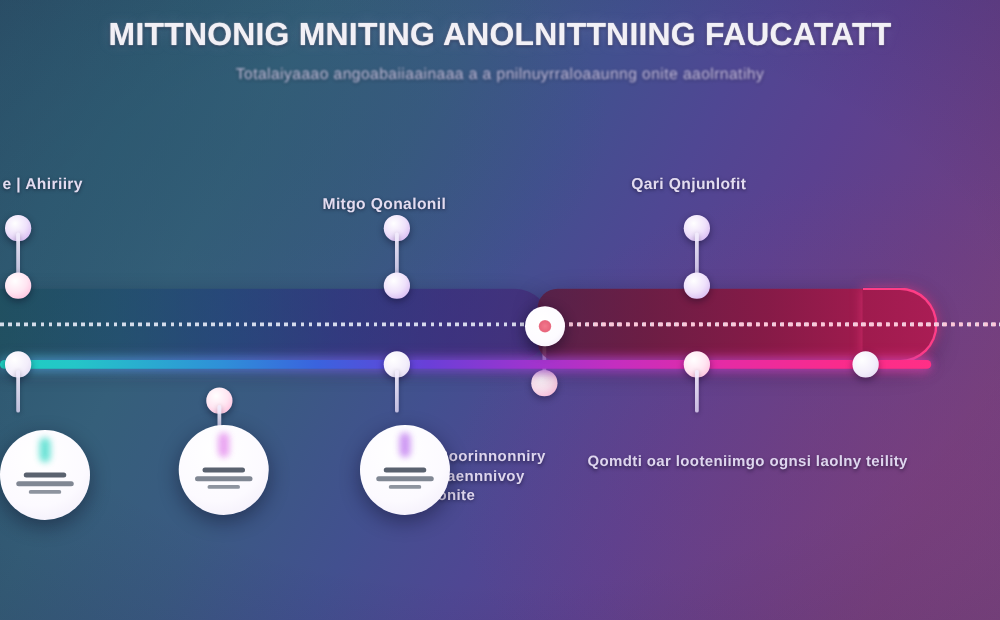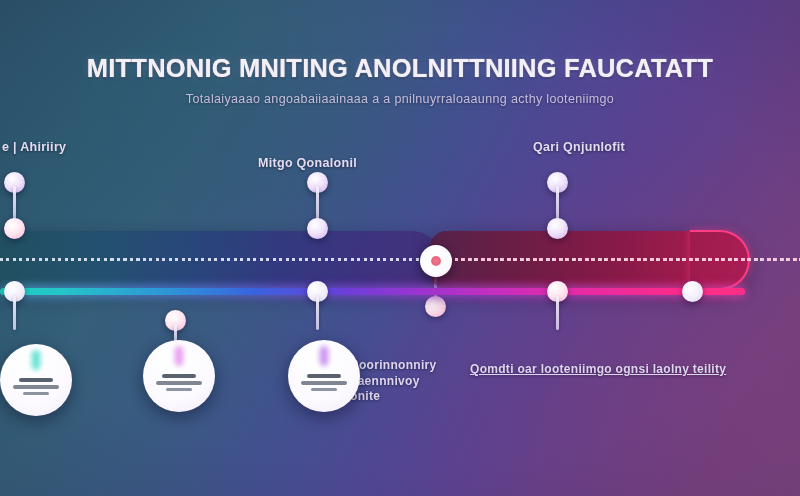--- a/index.html
+++ b/index.html
@@ -43,21 +43,20 @@
   }
 
   
   .header {
     position: absolute;
     top: 14px;
     left: 0;
     width: 100%;
     text-align: center;
     z-index: 8;
-    margin-top: 40px;
   }
   .title {
     margin: 0;
     font-size: 25.5px;
     font-weight: 700;
     letter-spacing: 0.2px;
     color: #f2f0f6;
     text-shadow:
       0 0 1.2px rgba(255,255,255,0.75),
       0 1px 3px rgba(16,10,36,0.55),
@@ -304,35 +303,35 @@
     white-space: pre-line;
   }
 </style>
 </head>
 <body>
 
 <div id="stage">
 
   <div class="header">
     <h1 class="title">MITTNONIG MNITING ANOLNITTNIING FAUCATATT</h1>
-    <p class="subtitle">Totalaiyaaao angoabaiiaainaaa a a pnilnuyrraloaaunng acthy looteniimgo</p>
+    <p class="subtitle">Totalaiyaaao angoabaiiaainaaa a a pnilnuyrraloaaunng onite aaolrnatihy</p>
   </div>
 
   <div class="band band-left"></div>
   <div class="band band-right"></div>
   <div class="band-right-cap"></div>
 
   <div class="rail-dotted"></div>
   <div class="rail-dotted warm"></div>
   <div class="rail-glow"></div>
   <div class="rail-solid"></div>
 
   <div class="top-label" style="left:2px;  top:140px;">e | Ahiriiry</div>
   <div class="top-label" style="left:258px;top:140px;margin-top:16px;">Mitgo Qonalonil</div>
-  <div class="top-label" style="left:533px;top:140px;">Qari Qnjunlofit</div>
+  <div class="top-label" style="left:505px;top:140px;">Qari Qnjunlofit</div>
 
   <div class="marker">
     <div class="m-dot top-dot tint-violet" style="left:4px;  top:172px;"></div>
     <div class="m-stem" style="left:13px; top:186px; height:34px;"></div>
     <div class="m-dot mid-dot tint-pink" style="left:4px;  top:218px;"></div>
     <div class="m-dot rail-dot" style="left:4px;  top:281px;"></div>
     <div class="m-stem" style="left:13px; top:296px; height:34px;"></div>
   </div>
 
   <div class="marker">
@@ -387,15 +386,15 @@
     <div class="card-lines">
         <i></i>
         <i></i>
         <i></i>
       </div>
   </div>
 
   <div class="bottom-label" style="left:350px; top:358px;">Boorinnonniry
 oaennnivoy
 onite</div>
-  <div class="bottom-label" style="left:470px; top:362px;text-decoration:underline;">Qomdti oar looteniimgo ognsi laolny teility</div>
+  <div class="bottom-label" style="left:470px; top:362px;">Qomdti oar looteniimgo ognsi laolny teility</div>
 
 </div>
 
 </body></html>

